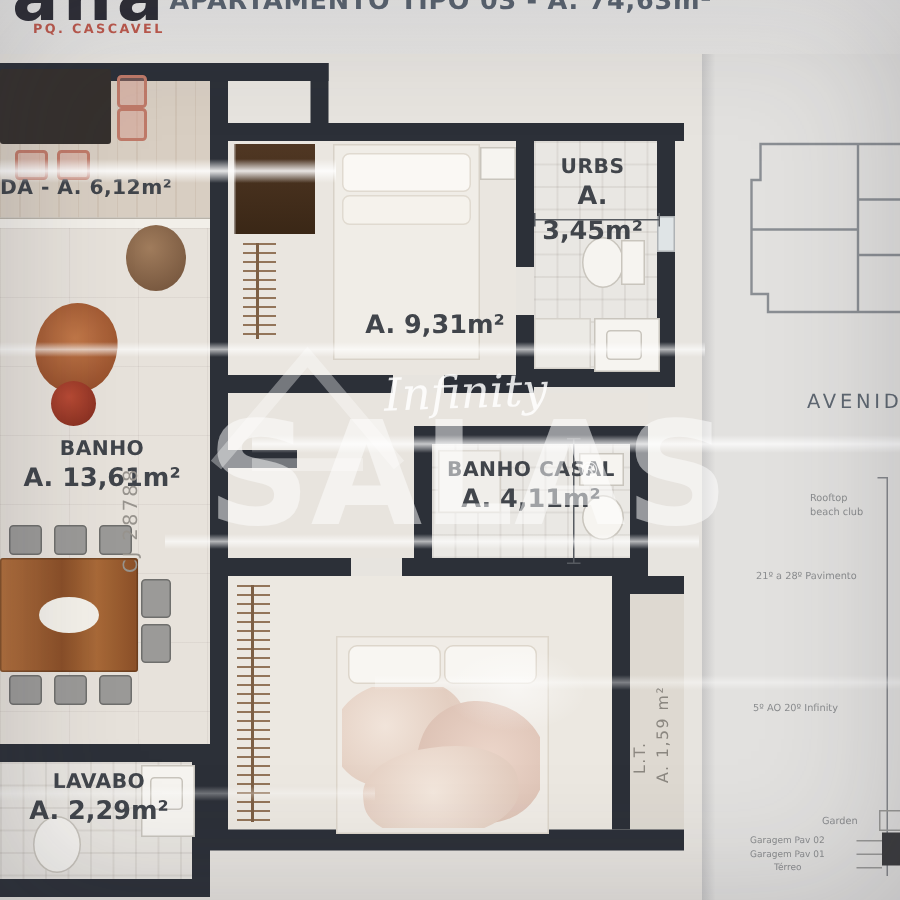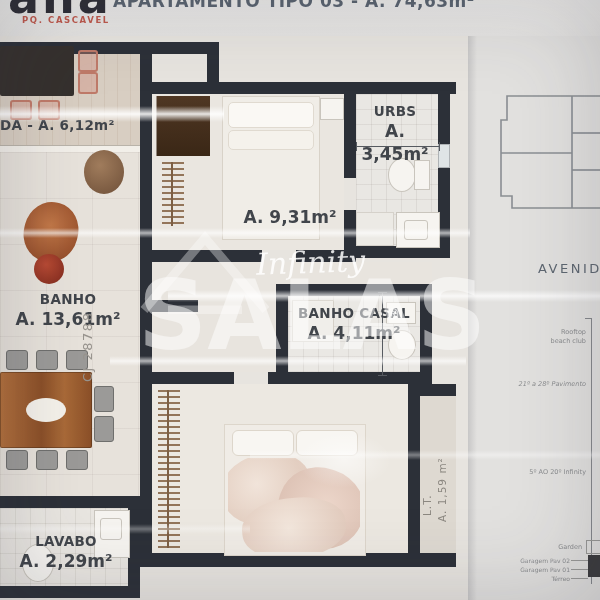--- a/index.html
+++ b/index.html
@@ -45,21 +45,21 @@
             line-height:1;color:rgba(255,255,255,.5);}
   #wm-reg{position:absolute;left:386px;top:306px;font-size:14px;color:rgba(255,255,255,.8);}
   #wm-license{position:absolute;left:80px;top:382px;width:120px;height:16px;font-size:13px;
               letter-spacing:1.5px;color:#98948e;transform:rotate(-90deg);transform-origin:0 0;}
   
   .vtext{position:absolute;transform:rotate(-90deg);transform-origin:0 0;color:#8b8780;
          font-size:10.5px;letter-spacing:1px;white-space:nowrap;}
   
   #street-label{position:absolute;left:538px;top:261px;width:80px;font-size:13px;
                 letter-spacing:2.5px;color:#5e6771;white-space:nowrap;}
-  .tiny{position:absolute;font-size:6.5px;color:#8b8d8f;text-align:right;line-height:1.35;}
+  .tiny{position:absolute;font-size:6.5px;color:#8b8d8f;text-align:left;line-height:1.35;}
   .leader{position:absolute;background:#9a9a98;height:1px;}
   #vignette{position:absolute;left:0;top:0;width:600px;height:600px;pointer-events:none;
             box-shadow:inset 0 0 90px rgba(50,50,62,.22);}
 </style>
 </head>
 <body>
 
 <div id="stage">
 
   <div id="plan-sheet"></div>
@@ -189,21 +189,21 @@
   <div class="room-label" style="left:10px;top:290px;width:116px;">
     <div class="nm">BANHO</div>
     <div class="ar">A. 13,61m²</div>
   </div>
   <div class="room-label" style="left:148px;top:322px;width:126px;">
   </div>
   <div class="room-label" style="left:288px;top:304px;width:132px;">
     <div class="nm">BANHO CASAL</div>
     <div class="ar">A. 4,11m²</div>
   </div>
-  <div class="room-label" style="left:8px;top:512px;width:116px;margin-top:20px;">
+  <div class="room-label" style="left:8px;top:512px;width:116px;">
     <div class="nm">LAVABO</div>
     <div class="ar">A. 2,29m²</div>
   </div>
 
   <div class="vtext" style="left:421px;top:516px;width:58px;height:13px;">L.T.</div>
   <div class="vtext" style="left:436px;top:522px;width:112px;height:14px;">A. 1,59 m²</div>
 
   <svg class="abs" style="left:130px;top:228px;" width="150" height="86" viewBox="0 0 150 86">
     <polyline points="14,82 75,10 136,82" fill="none" stroke="rgba(255,255,255,0.35)" stroke-width="9"></polyline>
     <line x1="38" y1="82" x2="112" y2="82" stroke="rgba(255,255,255,0.35)" stroke-width="9"></line>
@@ -218,21 +218,21 @@
     <line x1="86" y1="8" x2="86" y2="120" stroke="#8a8e93" stroke-width="1.6"></line>
     <line x1="15" y1="65" x2="86" y2="65" stroke="#8a8e93" stroke-width="1.6"></line>
     <line x1="86" y1="45" x2="114" y2="45" stroke="#8a8e93" stroke-width="1.6"></line>
     <line x1="86" y1="82" x2="114" y2="82" stroke="#8a8e93" stroke-width="1.6"></line>
   </svg>
   <div id="street-label">AVENIDA F</div>
 
   <div class="abs" style="left:591px;top:318px;width:1px;height:266px;background:#85888c;"></div>
   <div class="abs" style="left:585px;top:318px;width:7px;height:1px;background:#85888c;"></div>
   <div class="tiny" style="left:540px;top:328px;width:46px;">Rooftop beach club</div>
-  <div class="tiny" style="left:504px;top:380px;width:82px;font-style:italic;">21º a 28º Pavimento</div>
+  <div class="tiny" style="left:504px;top:380px;width:82px;">21º a 28º Pavimento</div>
   <div class="tiny" style="left:502px;top:468px;width:84px;">5º AO 20º Infinity</div>
   <div class="tiny" style="left:548px;top:543px;width:34px;">Garden</div>
   <div class="abs" style="left:586px;top:540px;width:14px;height:12px;border:1px solid #999996;"></div>
   <div class="tiny" style="left:500px;top:557px;width:70px;font-size:6px;">Garagem Pav 02</div>
   <div class="leader" style="left:571px;top:560px;width:17px;"></div>
   <div class="tiny" style="left:500px;top:566px;width:70px;font-size:6px;">Garagem Pav 01</div>
   <div class="leader" style="left:571px;top:569px;width:17px;"></div>
   <div class="tiny" style="left:516px;top:575px;width:54px;font-size:6px;">Térreo</div>
   <div class="leader" style="left:571px;top:578px;width:17px;"></div>
   <div class="abs" style="left:588px;top:555px;width:12px;height:22px;background:#3b3b3d;"></div>

